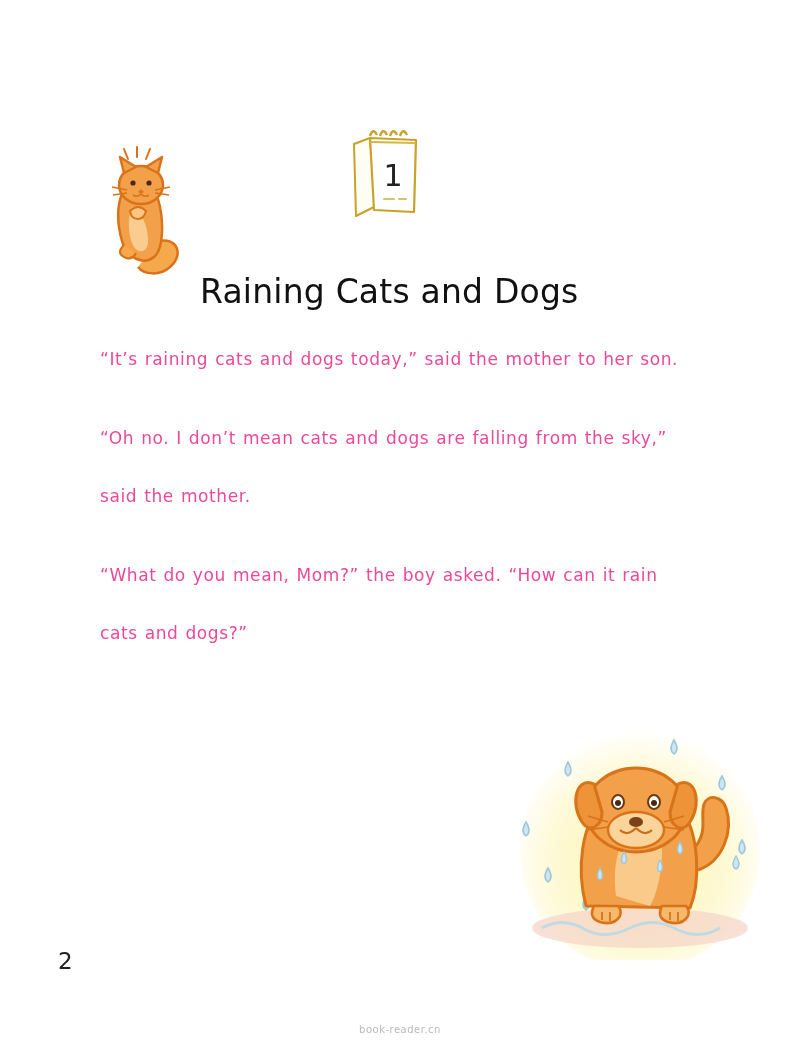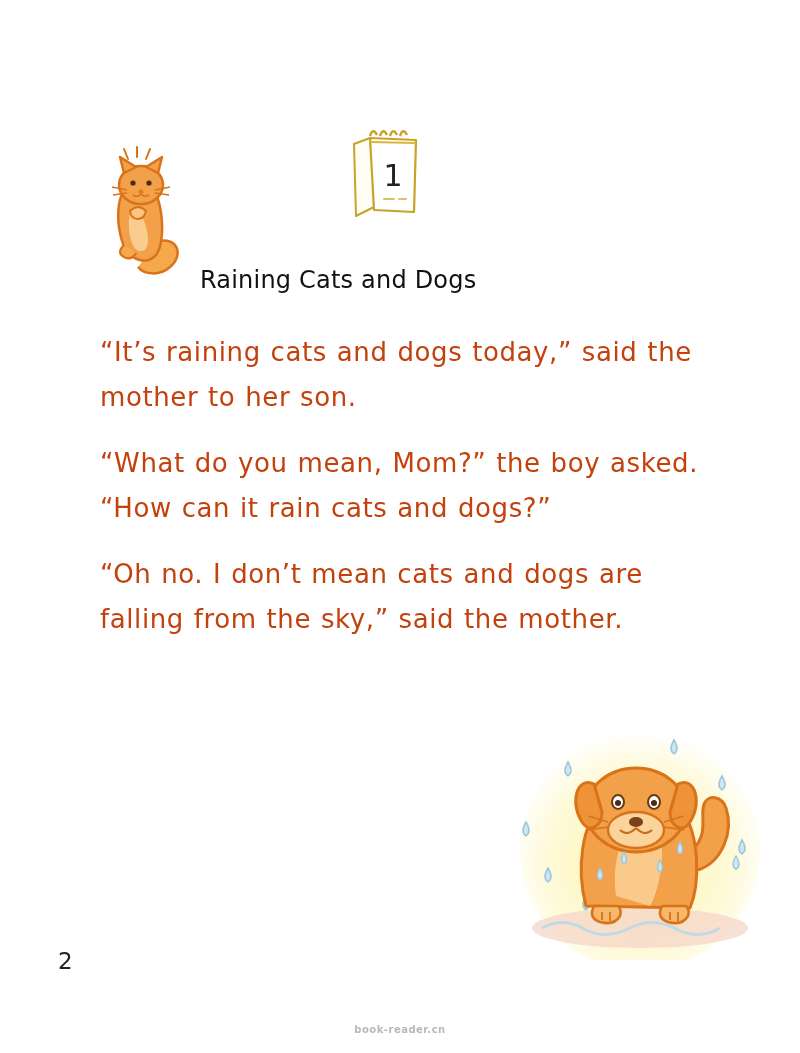--- a/index.html
+++ b/index.html
@@ -45,39 +45,39 @@
     top: 0px;
     width: 100px;
     height: 115px;
   }
 
   .chapter-title {
     position: absolute;
     left: 200px;
     top: 130px;
     width: 560px;
-    font-size: 24px;
+    font-size: 33px;
     font-weight: normal;
     letter-spacing: 0.2px;
     color: #111111;
     font-family: "DejaVu Sans", sans-serif;
   }
 
   
   .body-text {
     position: absolute;
     left: 100px;
     top: 330px;
     width: 600px;
   }
   .para {
-    font-size: 26px;
-    line-height: 45px;
+    font-size: 17px;
+    line-height: 58px;
     letter-spacing: 0.6px;
-    color: #c2410c;
+    color: #ec4899;
     margin: 0 0 21px 0;
     word-spacing: 1px;
   }
   .para.narrow {
     width: 430px;
   }
 
   
   .page-number {
     position: absolute;
@@ -90,21 +90,20 @@
   
   .watermark {
     position: absolute;
     left: 0;
     top: 1024px;
     width: 800px;
     text-align: center;
     font-size: 10px;
     color: #b9b9b9;
     letter-spacing: 0.5px;
-    font-weight: bold;
   }
 
   
   .dog-illustration {
     position: absolute;
     left: 490px;
     top: 700px;
     width: 290px;
     height: 260px;
   }
@@ -179,22 +178,22 @@
           <line x1="69" y1="79" x2="76" y2="79"></line>
         </g>
       </svg>
     </div>
 
     <h1 class="chapter-title">Raining Cats and Dogs</h1>
   </div>
 
   <div class="body-text">
     <p class="para">“It’s raining cats and dogs today,” said the mother to her son.</p>
+    <p class="para">“Oh no. I don’t mean cats and dogs are falling from the sky,” said the mother.</p>
     <p class="para">“What do you mean, Mom?” the boy asked. “How can it rain cats and dogs?”</p>
-    <p class="para">“Oh no. I don’t mean cats and dogs are falling from the sky,” said the mother.</p>
   </div>
 
   <div class="dog-illustration">
     <svg viewBox="0 0 290 260" width="290" height="260" xmlns="http://www.w3.org/2000/svg">
       <defs>
         <radialGradient id="glow" cx="50%" cy="55%" r="55%">
           <stop offset="0%" stop-color="#FDF3A8" stop-opacity="0.95"></stop>
           <stop offset="70%" stop-color="#FDF3A8" stop-opacity="0.45"></stop>
           <stop offset="100%" stop-color="#FDF3A8" stop-opacity="0"></stop>
         </radialGradient>

